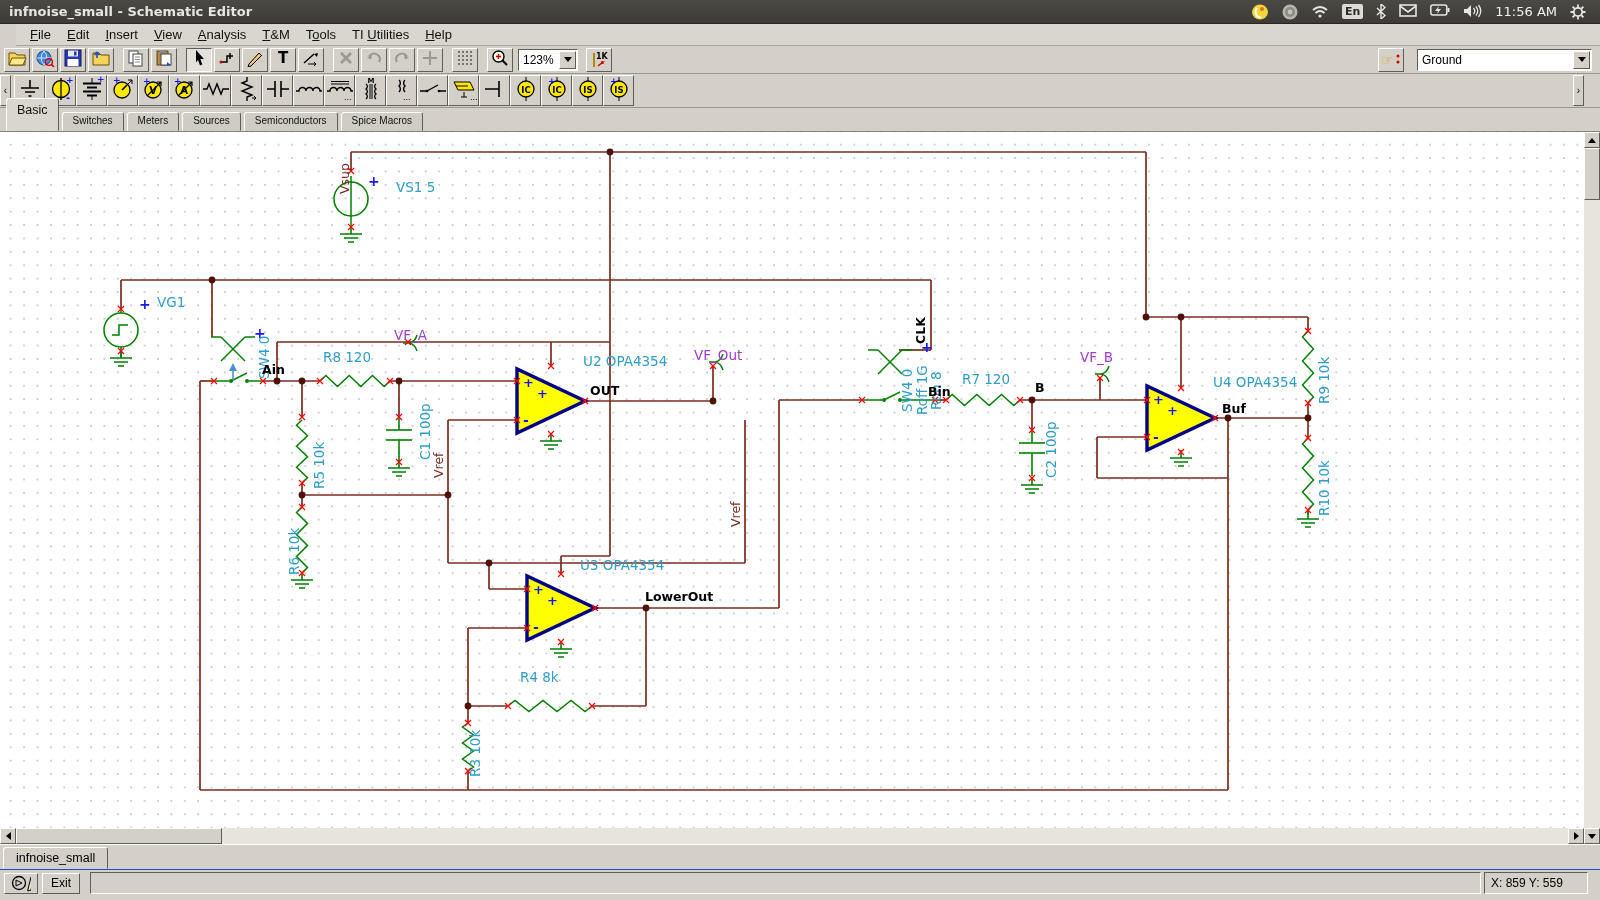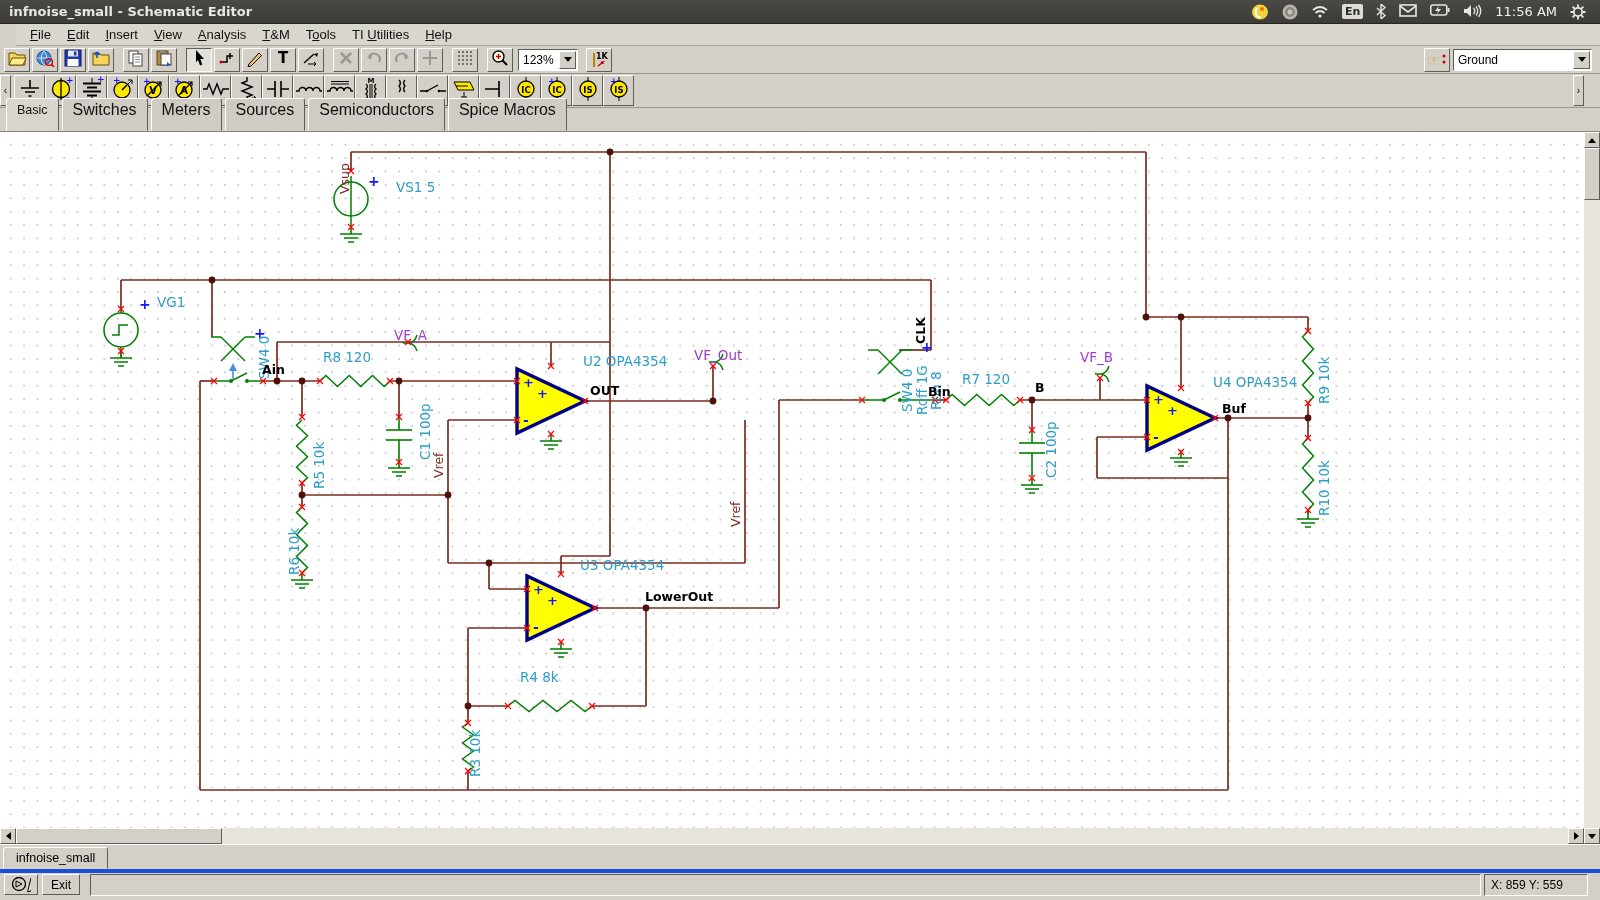--- a/index.html
+++ b/index.html
@@ -45,22 +45,22 @@
     background:#d4d0c8; border-bottom:1px solid #9a978f; display:flex; align-items:center; }
   .pal-chev { width:11px; height:31px; background:#d4d0c8; border:1px solid;
     border-color:#ffffff #5f5d58 #5f5d58 #ffffff; font-size:10px; display:flex; align-items:center; justify-content:center; }
   .pal-btn { width:31px; height:31px; background:#d4d0c8; border:1px solid;
     border-color:#ffffff #5f5d58 #5f5d58 #ffffff; display:flex; align-items:center; justify-content:center; }
   #pal-right-chev { position:absolute; right:16px; top:1px; }
 
   
   #pal-tabs { position:absolute; left:0; top:108px; width:1600px; height:24px;
     background:#d4d0c8; display:flex; align-items:flex-end; padding-left:6px; border-bottom:1px solid #86837b; }
-  .ptab { font-size:16px; color:#111; background:#cfccc3; padding:2px 10px 3px 10px; margin-right:3px;
-    border:1px solid; border-color:#ffffff #5f5d58 transparent #ffffff; border-radius:3px 3px 0 0; height:33px; }
+  .ptab { font-size:10px; color:#111; background:#cfccc3; padding:2px 10px 3px 10px; margin-right:3px;
+    border:1px solid; border-color:#ffffff #5f5d58 transparent #ffffff; border-radius:3px 3px 0 0; height:19px; }
   .ptab.active { background:#d9d6cd; height:33px; padding-top:4px; font-size:12.5px; }
 
   
   #canvas { position:absolute; left:0; top:132px; width:1584px; height:696px; background:#ffffff;
     background-image:radial-gradient(circle, #cfcfcf 1px, transparent 1.2px);
     background-size:13.4px 13.4px; background-position:4px 6px; overflow:hidden; }
   #sch { position:absolute; left:0; top:0; }
   text { font-family:"DejaVu Sans", sans-serif; }
 
   
@@ -73,21 +73,21 @@
   #hscroll { position:absolute; left:0; top:828px; width:1584px; height:16px; background:#e7e4de; }
   #hthumb { position:absolute; left:16px; top:0; width:206px; height:16px; background:#d4d0c8;
     border:1px solid; border-color:#ffffff #5f5d58 #5f5d58 #ffffff; }
 
   
   #doctabs { position:absolute; left:0; top:844px; width:1600px; height:25px; background:#d4d0c8;
     border-top:1px solid #ffffff; }
   .dtab { position:absolute; left:3px; top:2px; height:22px; padding:3px 12px 0 12px; font-size:12.5px;
     background:#d4d0c8; border:1px solid; border-color:#ffffff #5f5d58 #d4d0c8 #ffffff; border-radius:3px 3px 0 0; }
   #statusbar { position:absolute; left:0; top:869px; width:1600px; height:27px; background:#d4d0c8;
-    border-top:4px solid #1d4ed8; display:flex; align-items:center; }
+    border-top:1px solid #1d4ed8; display:flex; align-items:center; }
   .st-btn { height:21px; background:#d4d0c8; border:1px solid; border-color:#ffffff #5f5d58 #5f5d58 #ffffff;
     display:flex; align-items:center; justify-content:center; font-size:12px; margin-left:4px; padding:0 6px; }
   .st-panel { height:22px; background:#d4d0c8; border:1px solid; border-color:#5f5d58 #ffffff #ffffff #5f5d58;
     display:flex; align-items:center; font-size:12px; padding:0 6px; }
   #st-main { flex:1; margin:0 3px 0 10px; }
   #st-coords { width:104px; margin-right:12px; }
 </style>
 </head>
 <body>
 
@@ -294,21 +294,21 @@
     </svg>
   </div>
   <div id="toolbar-right">
     <div class="tb-btn">
       <svg width="20" height="18">
         <text x="0" y="14" font-size="14" fill="#d9a520">☞</text>
         <circle cx="17" cy="5" r="1.5" fill="#d00000"></circle>
           <circle cx="17" cy="11" r="1.5" fill="#d00000"></circle>
       </svg>
     </div>
-    <div class="combo" style="width:139px; margin-left:2px;">
+    <div class="combo" style="width:175px; margin-left:12px;">
       <span class="val">Ground</span>
       <span class="drop">
           <span class="arr-d"></span>
         </span>
     </div>
   </div>
 </div>
 
 <div id="palette">
   <div class="pal-chev">‹</div>

